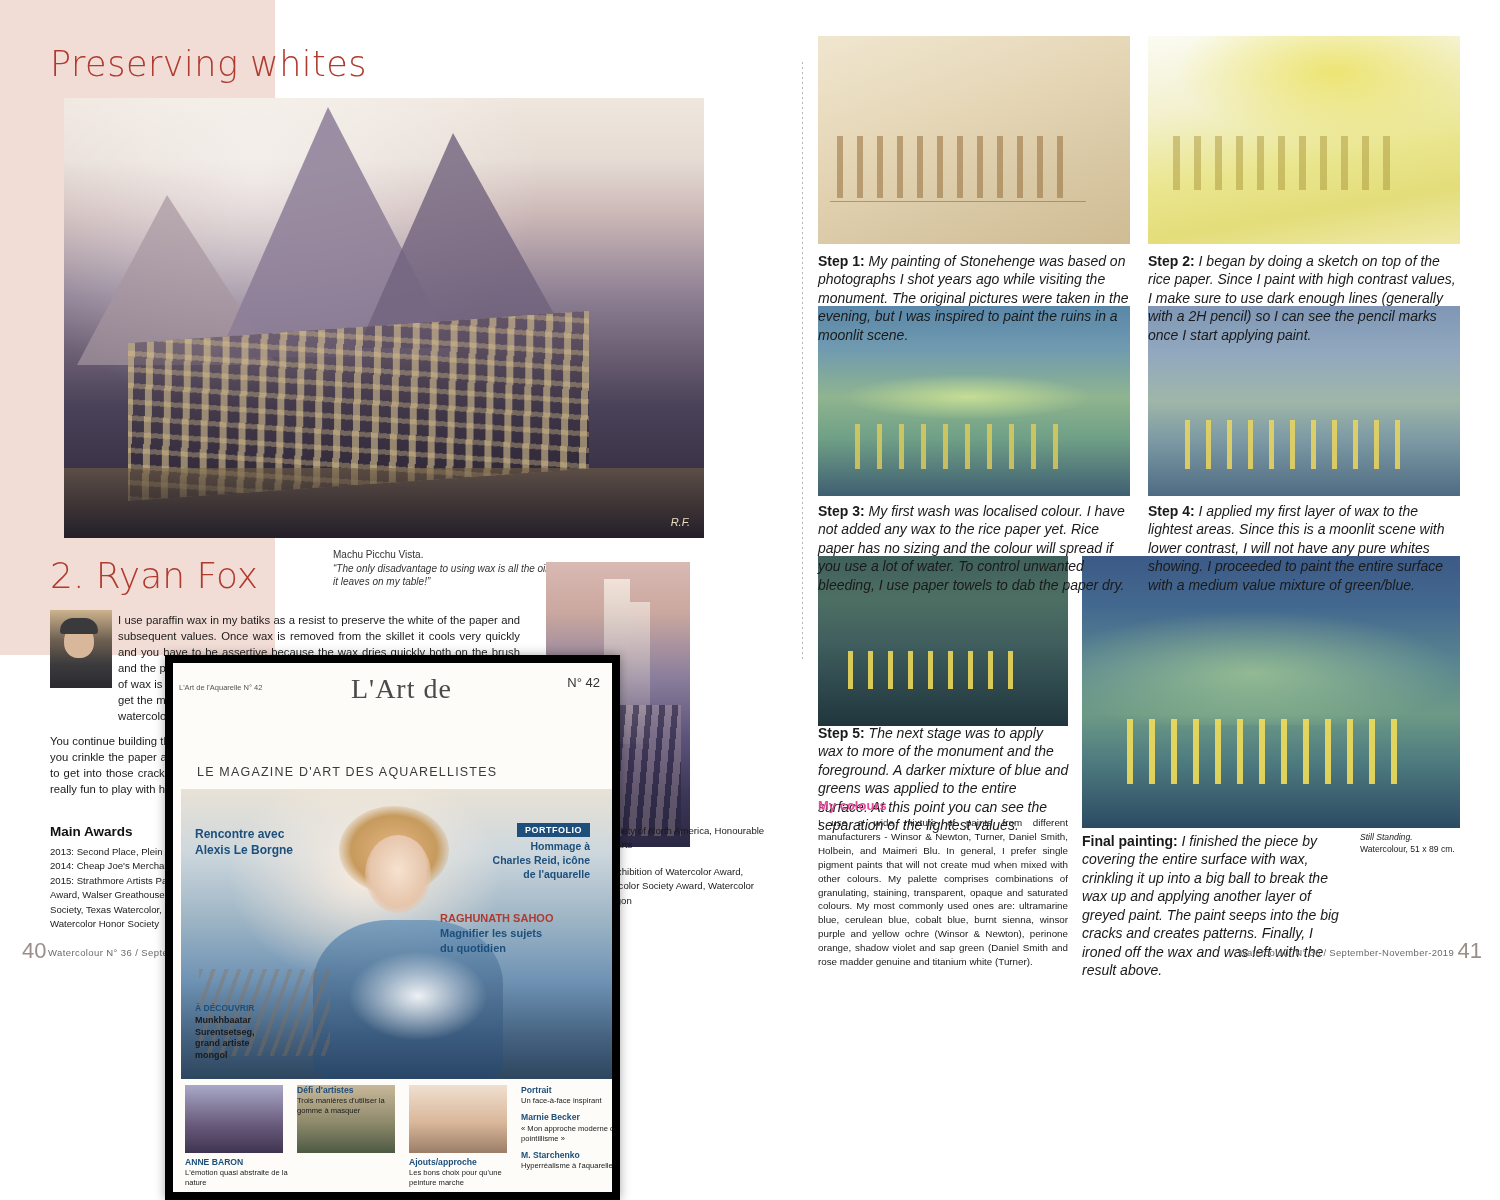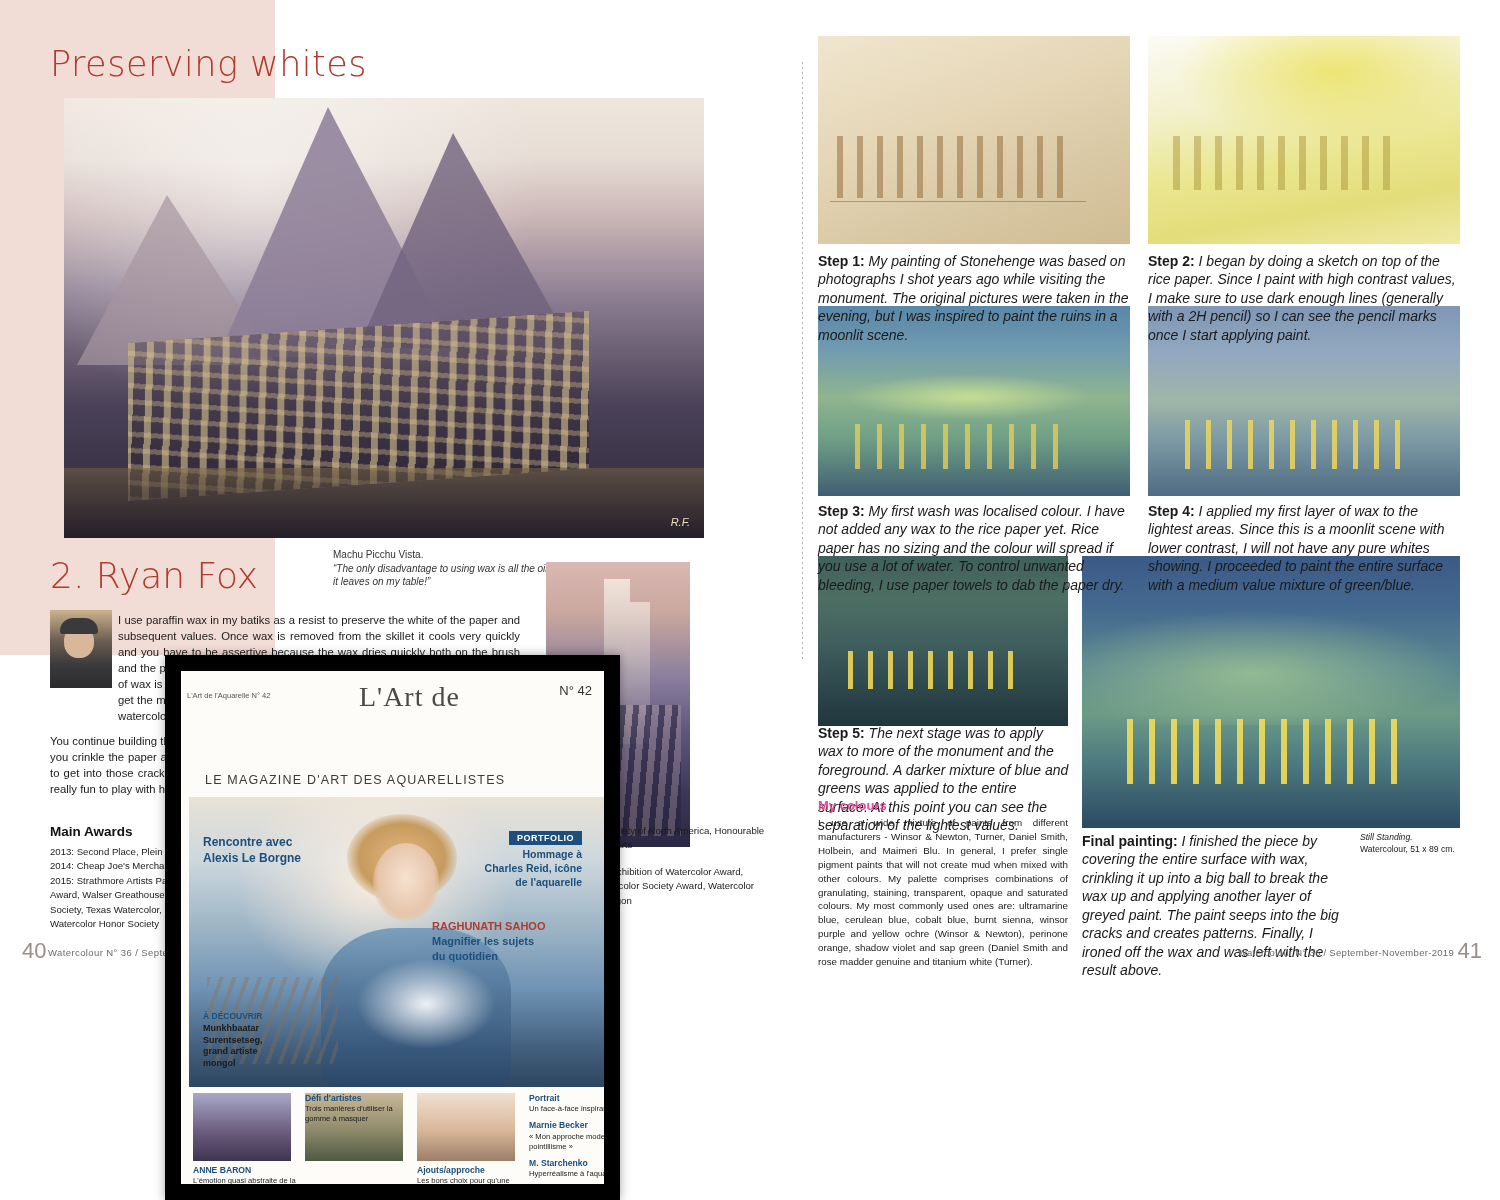--- a/index.html
+++ b/index.html
@@ -155,21 +155,21 @@
 
   .colours-title { position:absolute; left: 28px; top: 798px; font-size:13px; color:#ec4899; font-weight:700; }
   .colours-body { position:absolute; left: 28px; top: 816px; width: 250px; font-size:9.8px; line-height:1.42; color:#1a1a1a; text-align:justify; }
 
   .folio-right-txt { position:absolute; right: 46px; top: 947px; font-size: 9.5px; color:#6a6a6a; letter-spacing:0.3px; }
   .folio-right { position:absolute; right: 18px; top: 938px; font-size: 22px; color:#9a8f88; }
 
   
   .cover {
     position: absolute; left: 165px; top: 655px; width: 455px; height: 545px;
-    background: #000; padding: 16px; box-shadow: 0 0 10px rgba(0,0,0,0.35);
+    background: #000; padding: 8px; box-shadow: 0 0 10px rgba(0,0,0,0.35);
   }
   .cover-inner { position: relative; width: 100%; height: 100%; background: #fdfcf8; overflow: hidden; }
   .cov-lart { position:absolute; left: 178px; top: 10px; font-size: 28px; color:#4a4a4a; letter-spacing: 1px;
     font-family:"Liberation Serif", serif; }
   .cov-n42 { position:absolute; right: 12px; top: 12px; font-size: 13px; color:#333; }
   .cov-spine { position:absolute; left: 6px; top: 20px; font-size: 7.5px; color:#555; transform-origin: left top; }
   .cov-title { position:absolute; left: 10px; top: 22px; font-size: 75px; color:#c8791e;
     font-family:"Liberation Serif", serif; letter-spacing: -1px; line-height: 1; }
   .cov-sub { position:absolute; left: 24px; top: 102px; font-size: 12.5px; color:#3a3a3a; letter-spacing: 1.2px; }
   .cov-photo {

